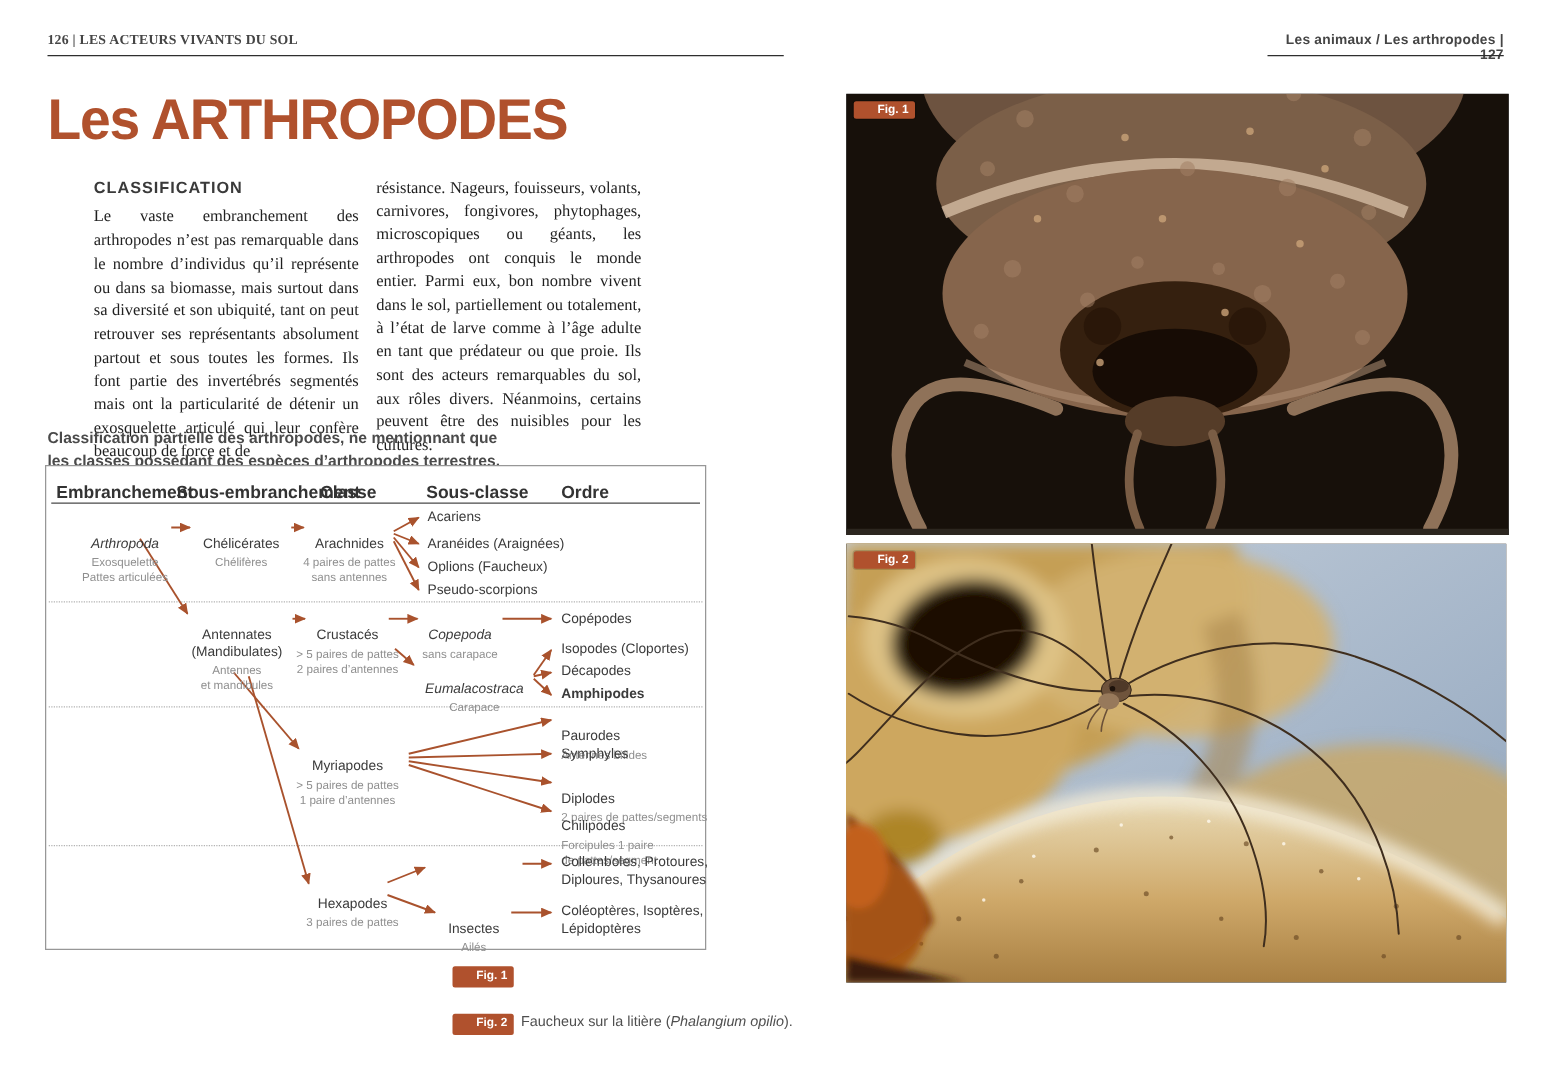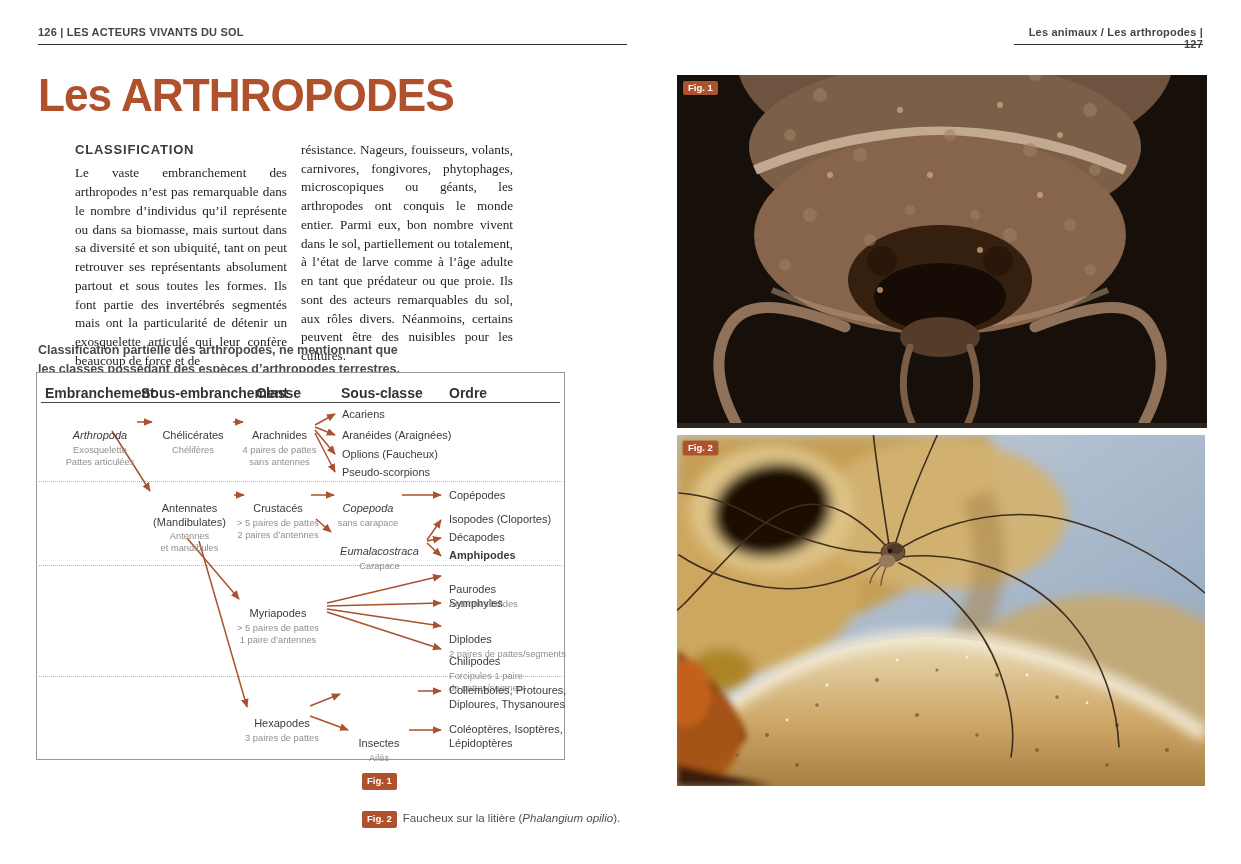--- a/index.html
+++ b/index.html
@@ -29,29 +29,29 @@
   .theadline{position:absolute;left:4px;right:4px;top:29px;height:1px;background:#4a4a4a;}
   .dotsep{position:absolute;left:2px;right:2px;border-top:1px dotted #b3b3b3;height:0;}
   .tnode{position:absolute;font-size:11px;color:#3b3b3b;line-height:1.25;text-align:center;white-space:pre-line;}
   .tnode .sub{font-size:9.3px;color:#8f8f8f;line-height:1.3;margin-top:1px;font-style:normal;}
   .tnode.tleft{text-align:left;}
   .it{font-style:italic;}
   svg.arrows{position:absolute;left:0;top:0;pointer-events:none;}
   
   .figcap{font-size:11.5px;color:#4f4f4f;line-height:1.45;}
   .figbadge{display:inline-block;background:var(--accent);color:#fff;font-size:9.5px;
-            font-weight:bold;padding:1px 5px 2px 5px;border-radius:2px;margin-right:6px;float:left;margin-top:1px;}
+            font-weight:bold;padding:1px 5px 2px 19px;border-radius:2px;margin-right:6px;float:left;margin-top:1px;}
   .figbadge.onphoto{float:none;position:absolute;left:6px;top:6px;margin:0;z-index:5;
                     box-shadow:0 0 0 1px rgba(0,0,0,.15);}
   .photo{overflow:hidden;background:#111;}
 </style>
 </head>
 <body style="--accent: #b0512d;">
 
-<div class="abs pgheader" style="left:38px;top:26px;">126 | LES ACTEURS VIVANTS DU SOL</div>
+<div class="abs pgheader" style="left:38px;top:26px;font-family:Liberation Serif, serif;">126 | LES ACTEURS VIVANTS DU SOL</div>
 <div class="abs hrule" style="left:38px;top:44px;width:589px;"></div>
 
 <div class="abs pgheader" style="left:1014px;top:26px;width:189px;text-align:right;">Les animaux / Les arthropodes | 127</div>
 <div class="abs hrule" style="left:1014px;top:44px;width:189px;"></div>
 
 <div class="abs title" style="left:38px;top:68px;">Les ARTHROPODES</div>
 
 <div class="abs cols" style="left:75px;top:141px;width:438px;">
   <div class="col">
     <div class="sechead">CLASSIFICATION</div>

